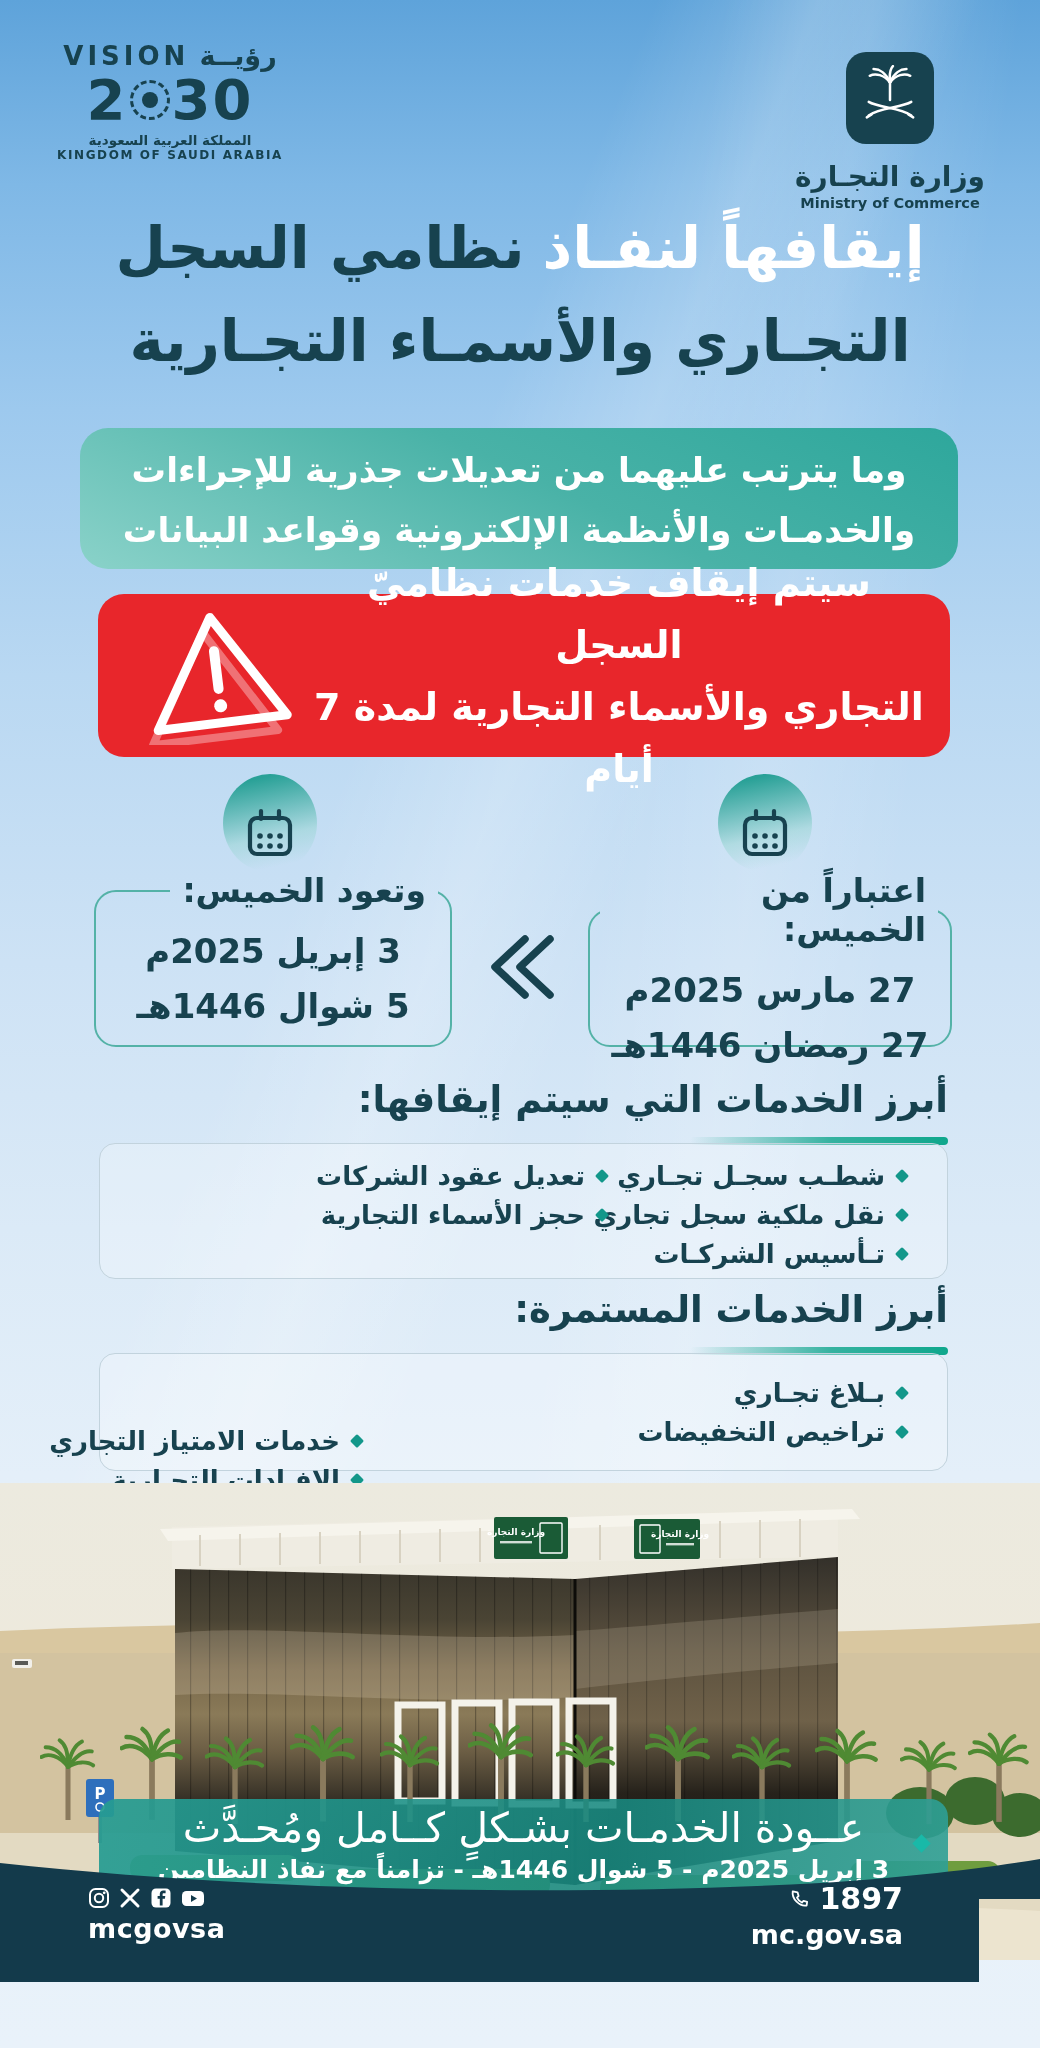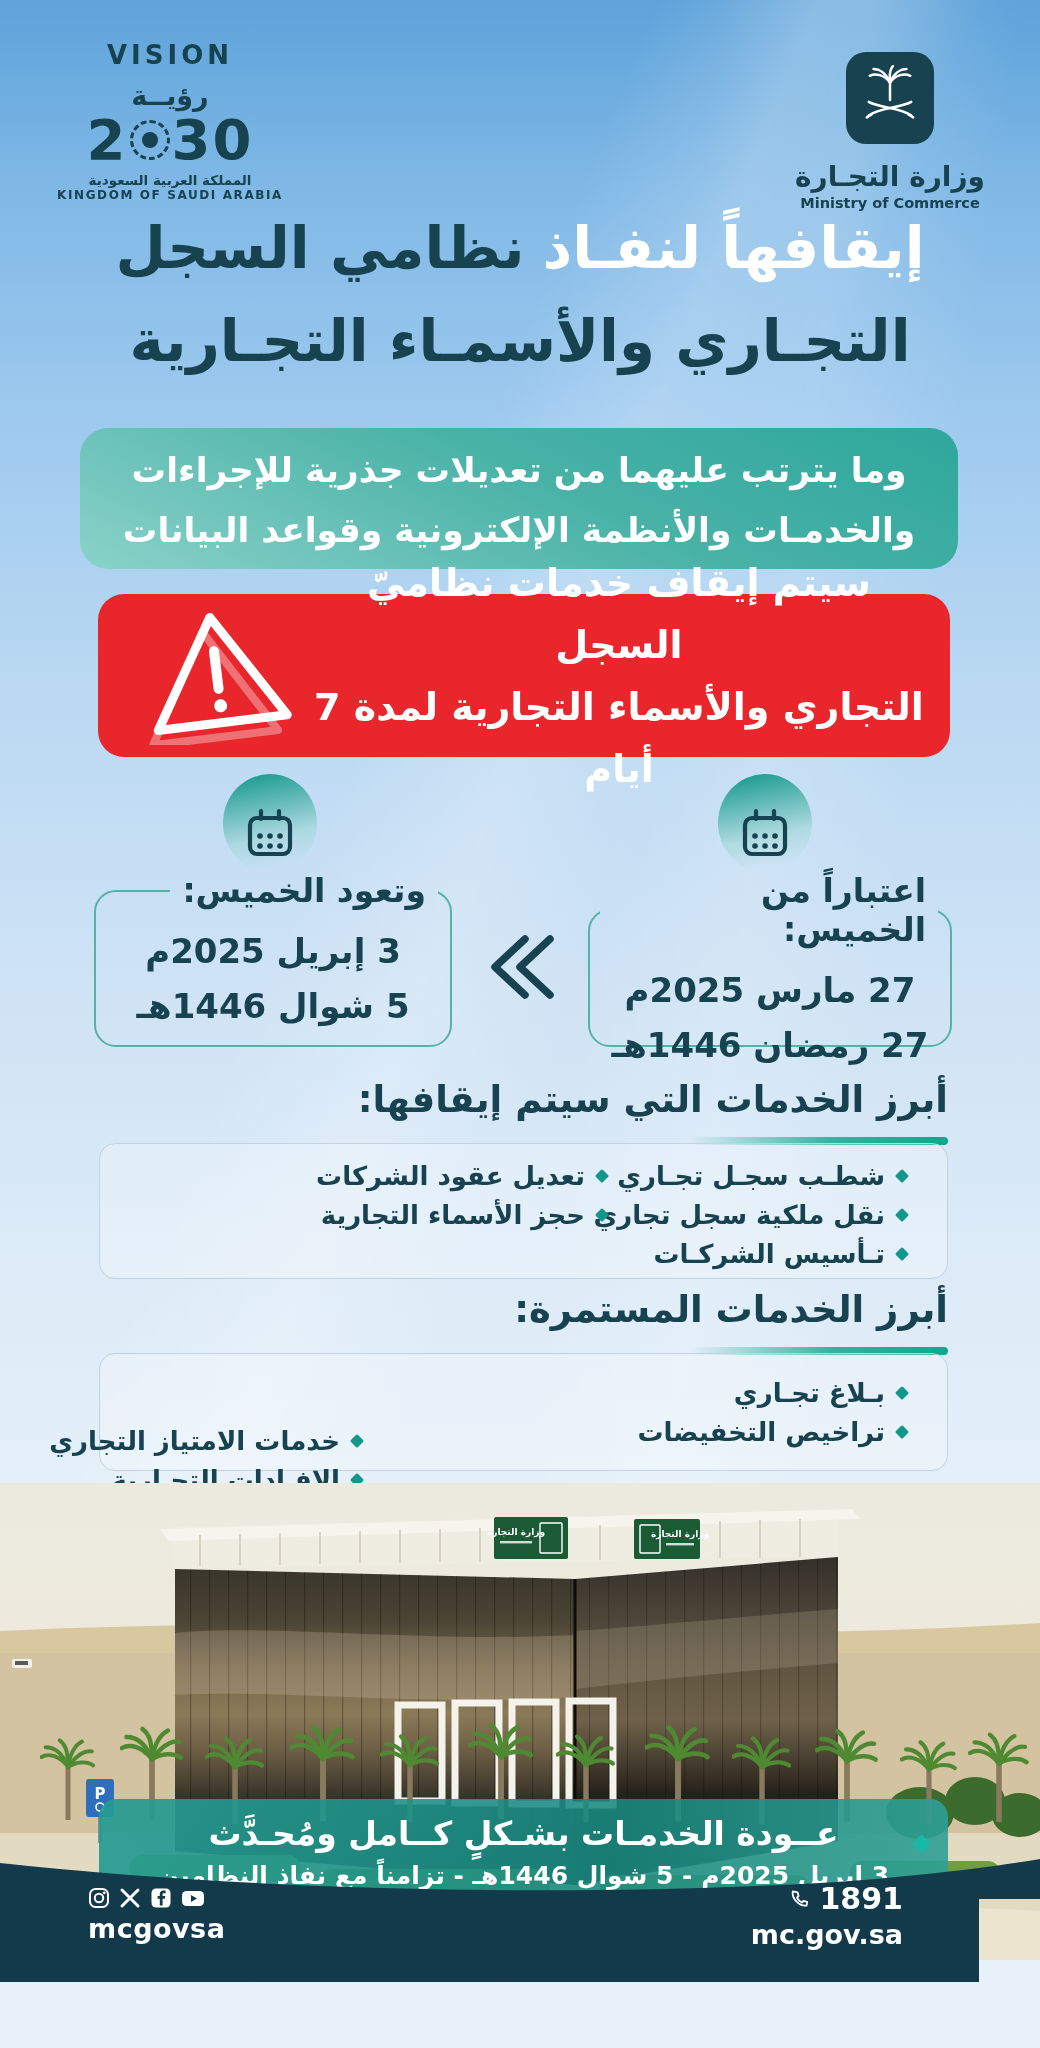--- a/index.html
+++ b/index.html
@@ -6,21 +6,21 @@
   .poster{
     position:relative;width:1040px;height:2048px;overflow:hidden;
     font-family:"DejaVu Sans",sans-serif;direction:rtl;color:#17424F;
     background:linear-gradient(180deg,#5ea3da 0%,#7fb8e6 9%,#9dc9ee 20%,#b9d8f2 33%,#cde2f5 47%,#dbeaf7 60%,#e4eff9 72%,#e9f2fa 100%);
   }
   .streaks{position:absolute;left:0;top:0;width:1040px;height:1483px;pointer-events:none;
     background:linear-gradient(112deg,rgba(255,255,255,0) 40%,rgba(255,255,255,.20) 50%,rgba(255,255,255,0) 60%),
                linear-gradient(98deg,rgba(255,255,255,0) 58%,rgba(255,255,255,.15) 70%,rgba(255,255,255,0) 82%);}
   
   .vision{position:absolute;left:50px;top:40px;width:240px;text-align:center;direction:ltr;}
-  .vision .r1{display:flex;justify-content:center;align-items:center;gap:10px;font-size:26px;font-weight:700;letter-spacing:4px;flex-direction:column;}
+  .vision .r1{display:flex;justify-content:center;align-items:center;gap:10px;font-size:26px;font-weight:700;letter-spacing:4px;}
   .vision .r1 .ar{letter-spacing:0;font-size:27px;}
   .vision .r2{font-size:56px;font-weight:800;line-height:1.05;letter-spacing:2px;display:flex;align-items:center;justify-content:center;gap:2px;}
   .orn{width:34px;height:34px;border:3.5px dashed #17424F;border-radius:50%;display:inline-block;position:relative;}
   .orn::after{content:"";position:absolute;inset:9px;background:#17424F;border-radius:50%;}
   .vision .r3{font-size:13.5px;font-weight:700;margin-top:2px;}
   .vision .r4{font-size:12px;font-weight:700;letter-spacing:1.6px;}
   .moc{position:absolute;right:55px;top:52px;display:flex;align-items:center;gap:16px;flex-direction:column;}
   .moc .emblem{width:88px;height:92px;background:#17424F;border-radius:20px;display:flex;align-items:center;justify-content:center;}
   .moc .txt{text-align:center;}
   .moc .ar{font-size:28px;font-weight:800;}
@@ -62,21 +62,21 @@
   .box2 .col:last-child{padding-right:145px;margin-top:48px;}
   .svc{display:flex;align-items:center;gap:12px;margin-bottom:9px;font-size:26px;font-weight:700;color:#17424F;white-space:nowrap;}
   .dia{width:10px;height:10px;background:#12978A;transform:rotate(45deg);border-radius:1.5px;flex:0 0 auto;}
   
   .photo{position:absolute;left:0;top:1483px;width:1040px;height:477px;}
   .sign-txt{font-size:9px;fill:#ffffff;font-weight:700;}
   
   .banner{position:absolute;left:99px;top:1799px;width:849px;height:112px;border-radius:18px;z-index:5;
     background:linear-gradient(100deg,rgba(38,156,146,.93) 0%,rgba(24,138,129,.88) 60%,rgba(47,160,150,.9) 100%);
     color:#fff;text-align:center;box-sizing:border-box;}
-  .banner .l1{margin-top:10px;font-size:33px;font-weight:700;line-height:50px;}
+  .banner .l1{margin-top:4px;font-size:41px;font-weight:400;line-height:50px;}
   .banner .l2{font-size:25px;font-weight:600;line-height:33px;}
   .banner .bdia{position:absolute;right:20px;top:38px;width:13px;height:13px;background:#19B9A8;transform:rotate(45deg);}
   
   .footer{position:absolute;left:0;top:1839px;width:979px;height:143px;z-index:6;}
   .footer .curve{position:absolute;left:0;top:0;}
   .footer .body{position:absolute;left:0;top:57px;right:0;bottom:0;background:#133A4B;}
   .socials{position:absolute;left:88px;top:48px;display:flex;gap:9px;direction:ltr;z-index:2;}
   .handle{position:absolute;left:88px;top:74px;font-size:27px;font-weight:800;color:#fff;direction:ltr;letter-spacing:.5px;z-index:2;}
   .phone{position:absolute;right:76px;top:42px;display:flex;align-items:center;gap:10px;color:#fff;font-size:30px;font-weight:800;direction:ltr;z-index:2;}
   .site{position:absolute;right:76px;top:80px;font-size:27px;font-weight:800;color:#fff;direction:ltr;z-index:2;}
@@ -416,17 +416,17 @@
       <svg width="24" height="22" viewBox="0 0 24 22">
         <rect x="1" y="4" width="22" height="15" rx="4.5" fill="#ffffff"></rect>
         <path d="M10,8 l6,3.5 -6,3.5 z" fill="#133A4B"></path>
       </svg>
     </div>
     <div class="handle">mcgovsa</div>
     <div class="phone">
       <svg width="23" height="23" viewBox="0 0 24 24">
         <path d="M6,4.5 C5.4,8.2 7,12.3 10,15.3 C13,18.3 17,19.9 20.5,19.3 L21,15.6 L17.2,14.5 L15.6,16.2 C13.5,15.2 11.4,13.1 10.4,11 L12.1,9.4 L11,5.6 Z" fill="none" stroke="#ffffff" stroke-width="1.9" stroke-linejoin="round"></path>
       </svg>
-      <span>1891</span>
+      <span>1897</span>
     </div>
     <div class="site">mc.gov.sa</div>
   </div>
 </div>
 
 </body></html>

